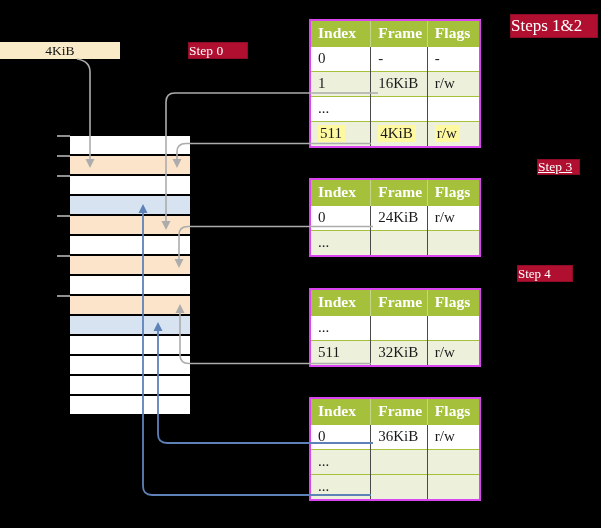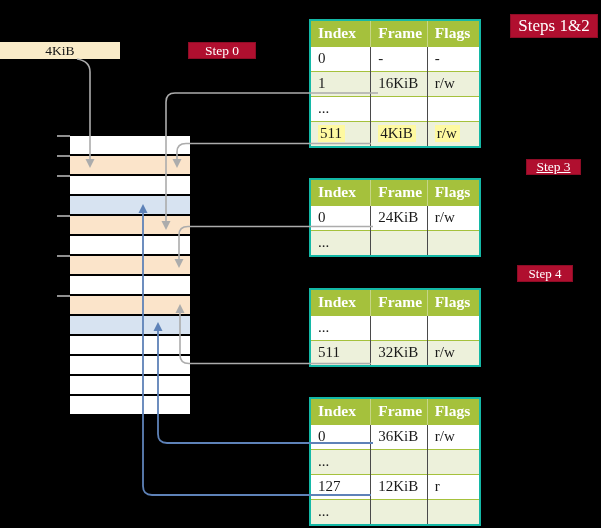--- a/index.html
+++ b/index.html
@@ -15,30 +15,30 @@
   .mem-row.blue{background:#D7E3F1;}
   .tick{position:absolute;left:-13px;width:13px;height:2px;background:#909090;}
   
   #label-box{
     position:absolute;left:0;top:42px;width:120px;height:17px;background:#F9EBC8;
     color:#141414;font-size:13.5px;line-height:17px;text-align:center;
   }
   
   .badge{
     position:absolute;background:#B00F2F;border:1px solid #8E0C26;box-sizing:border-box;
-    color:#fff;text-align:center;white-space:nowrap;
-  }
-  #badge-step0{left:188px;top:42px;width:68px;height:17px;font-size:13.5px;line-height:15px;}
+    color:#fff;white-space:nowrap;
+  }
+  #badge-step0{left:188px;top:42px;width:60px;height:17px;font-size:13.5px;line-height:15px;}
   #badge-steps12{left:510px;top:14px;width:88px;height:24px;font-size:17px;line-height:22px;}
-  #badge-step3{left:526px;top:159px;width:55px;height:16px;font-size:13.5px;line-height:14px;text-decoration:underline;}
+  #badge-step3{left:537px;top:159px;width:43px;height:16px;font-size:13.5px;line-height:14px;text-decoration:underline;}
   #badge-step4{left:517px;top:265px;width:56px;height:17px;font-size:13px;line-height:15px;}
   
   .ptable{
     position:absolute;left:309px;width:172px;border-collapse:collapse;table-layout:fixed;
-    border:2px solid #14b8a6;background:#fff;
+    border:2px solid #d946ef;background:#fff;
   }
   .ptable col.c1{width:60px}.ptable col.c2{width:56px}.ptable col.c3{width:52px}
   .ptable th{
     background:#A5C13C;color:#fff;font-weight:bold;font-size:15.5px;text-align:left;
     height:20px;padding:2px 0 3px 7px;border-right:1px solid #C6D687;
   }
   .ptable th:last-child{border-right:none;margin-top:21px;}
   .ptable td{
     color:#1a1a1a;font-size:15px;height:21px;line-height:21px;padding:1px 0 2px 7px;
     border-top:1.5px solid #A5C13C;border-right:1px solid #4A4A4A;background:#fff;
@@ -198,25 +198,20 @@
       <tr>
         <td>0</td>
         <td>36KiB</td>
         <td>r/w</td>
       </tr>
       <tr class="alt">
         <td>...</td>
         <td></td>
         <td></td>
       </tr>
-      <tr>
-        <td>127</td>
-        <td>12KiB</td>
-        <td>r</td>
-      </tr>
       <tr class="alt">
         <td>...</td>
         <td></td>
         <td></td>
       </tr>
     </tbody>
   </table>
 
   <svg id="overlay" viewBox="0 0 601 528" xmlns="http://www.w3.org/2000/svg">
 

